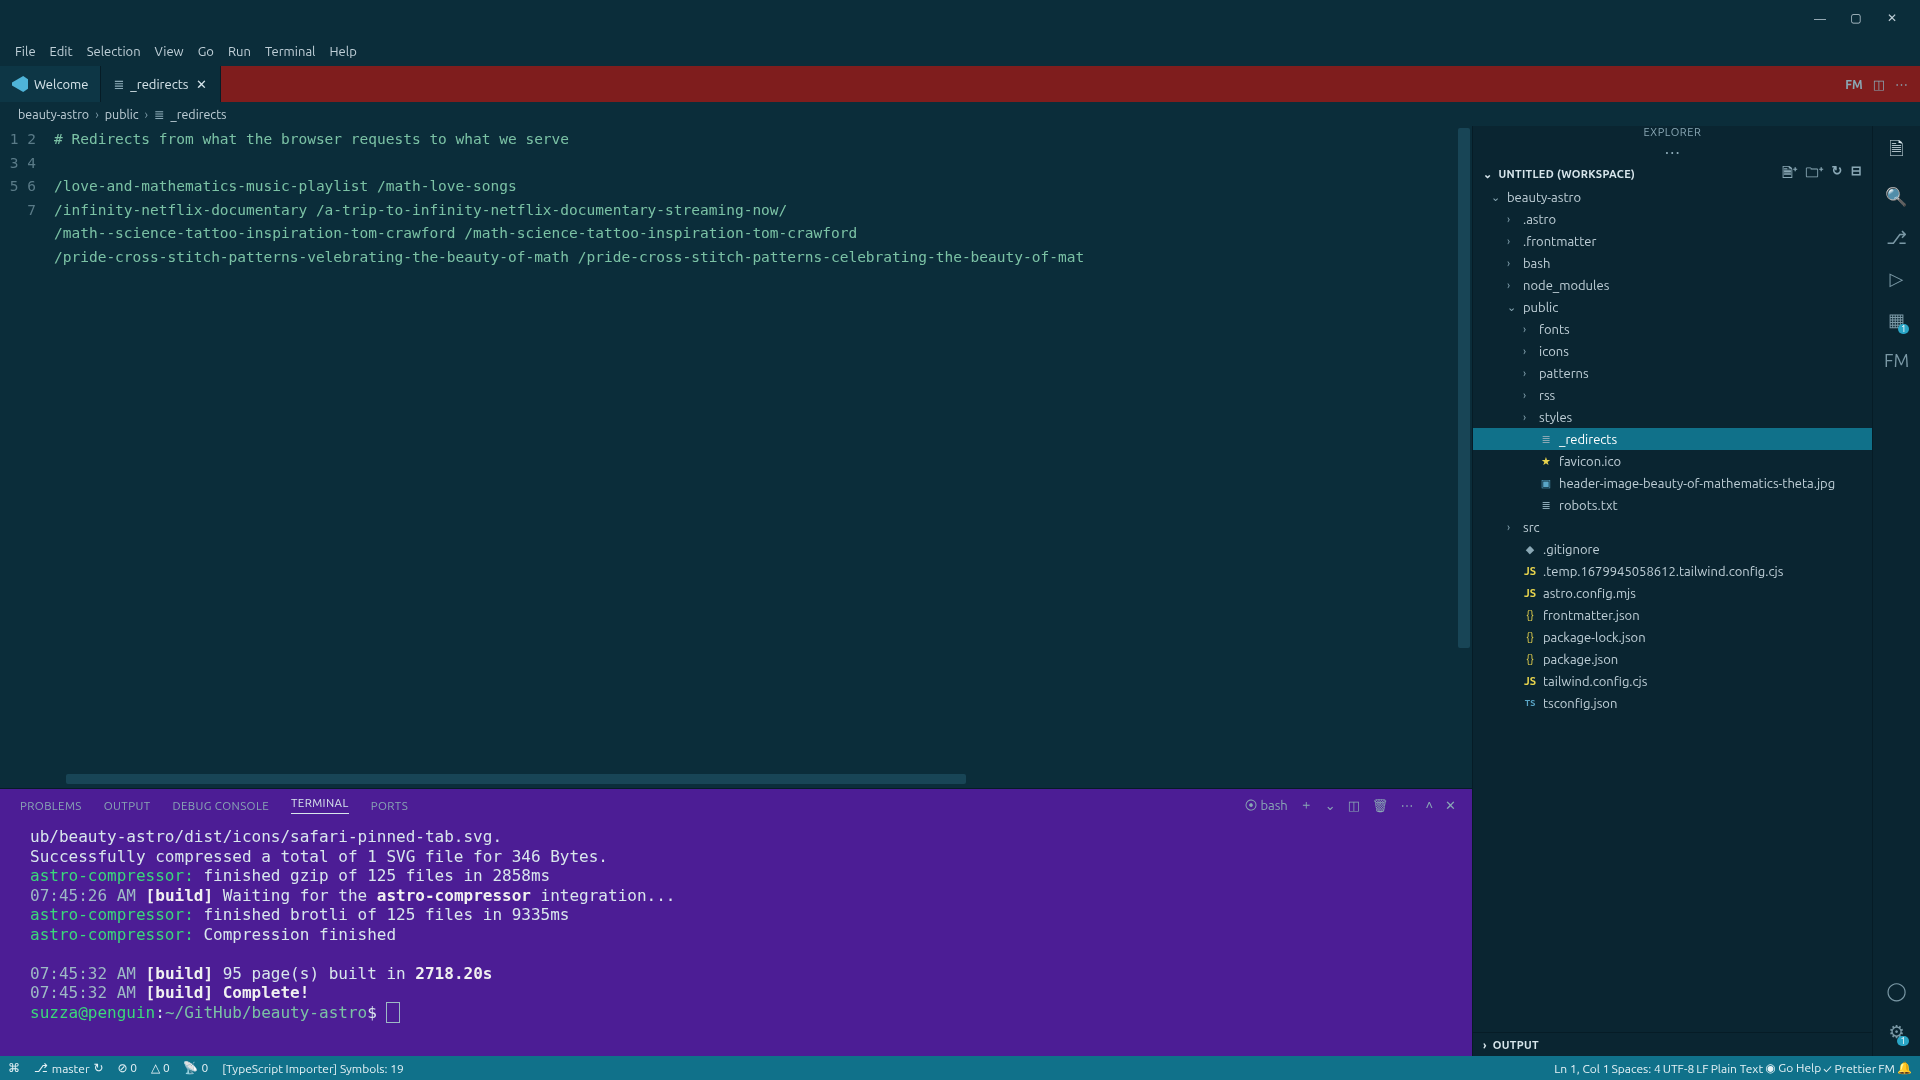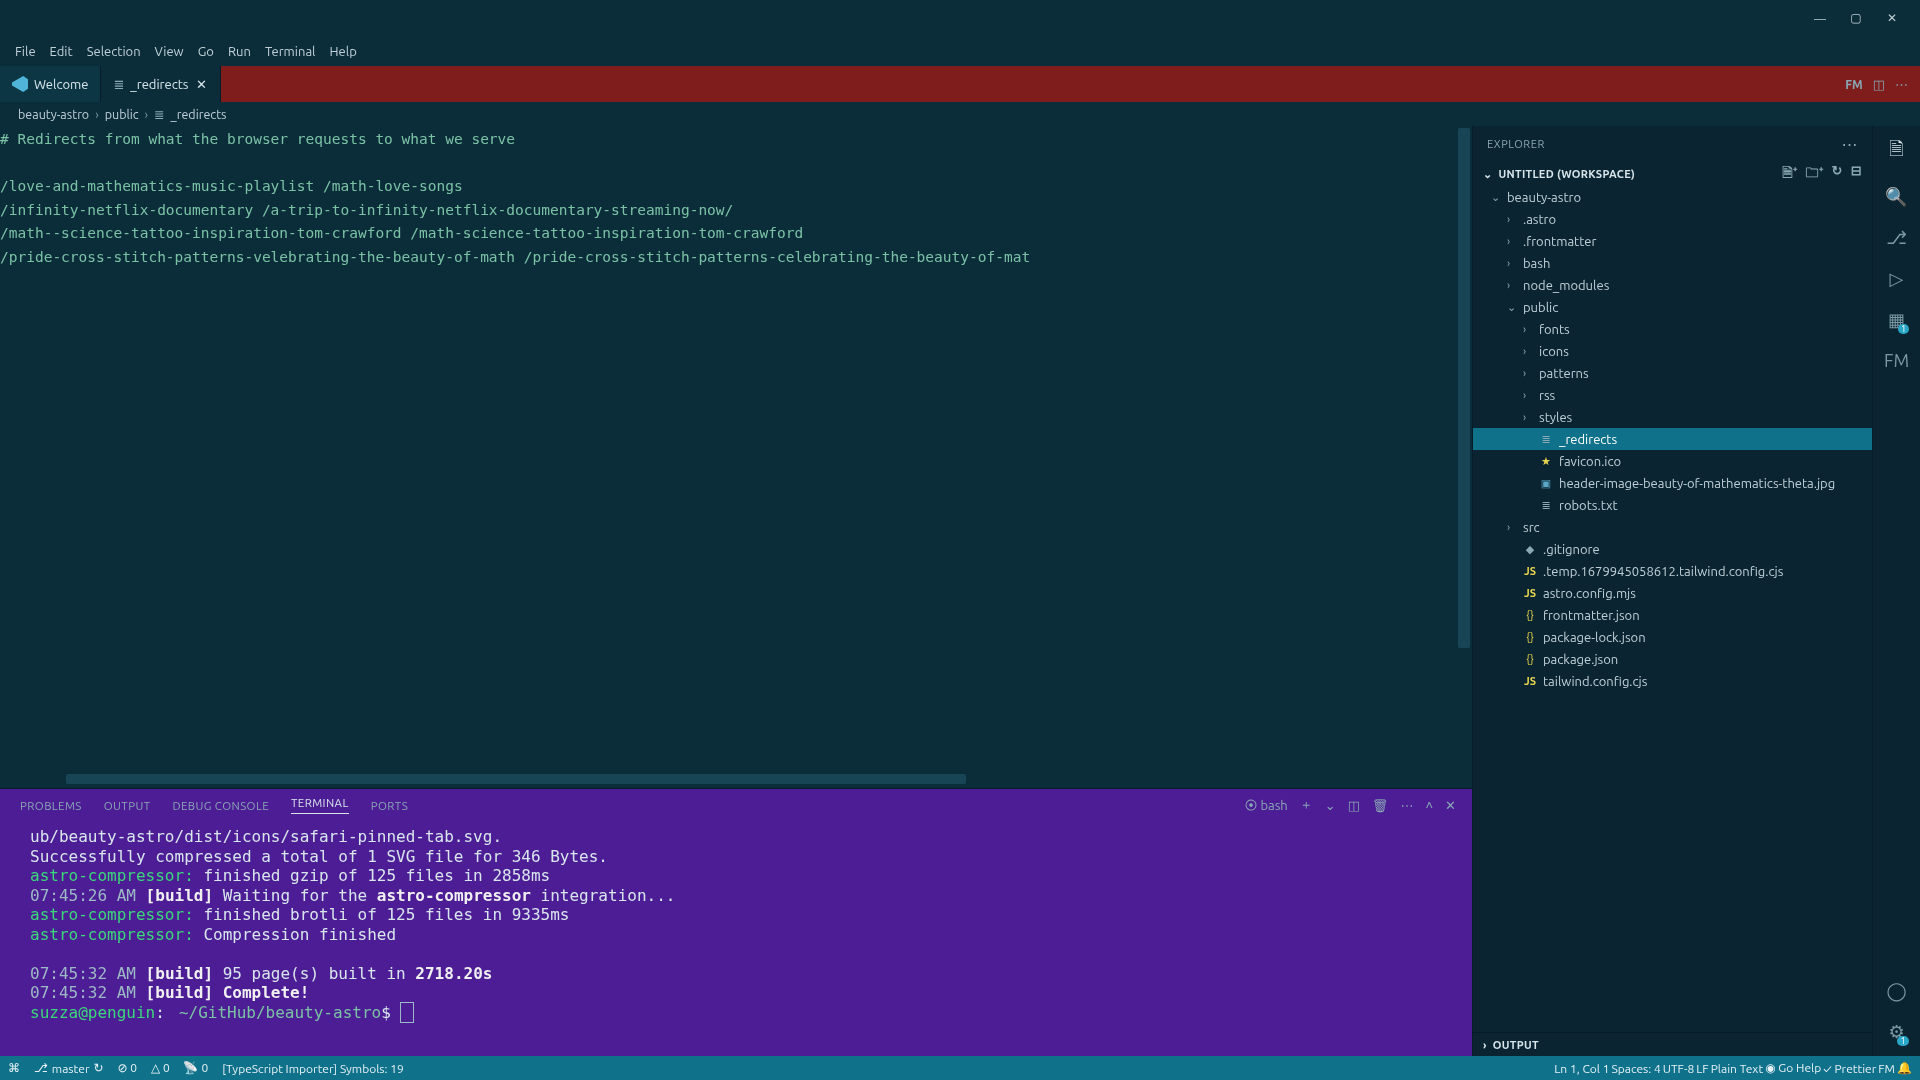--- a/index.html
+++ b/index.html
@@ -129,36 +129,37 @@
   flex:1;
   padding: 6px 30px;
   font-family: "Menlo","Consolas","DejaVu Sans Mono",monospace;
   font-size: 16px;
   line-height: 19.5px;
   color:#d8e6ec;
   white-space:pre;
   overflow:hidden;
 }
 .term .green { color:#3bd87a; }
-.term .lgreen { color:#7bc2a5;margin-left:14px; }
+.term .lgreen { color:#7bc2a5; }
 .term .time { color:#9db9c5; }
 .term .bold { font-weight:bold; color:#f0f0f0; }
 .term .dollar { color:#d8e6ec; }
 
 .sidebar {
   width: 400px;
   background:#0a2531;
   border-left:1px solid #061c26;
   display:flex;
   flex-direction:column;
 }
 .sidebar-head {
   height:36px; display:flex; align-items:center; padding:0 14px;
   font-size:11px; letter-spacing:0.6px; color:#8aa8b5;
   justify-content:space-between;
+  flex-direction:column;
 }
 .sidebar-head .dots { font-size:16px;}
 .section-head {
   height:24px; display:flex; align-items:center; padding-left:10px;
   font-size:11px; font-weight:bold; color:#d8e6ec; gap:6px; letter-spacing:0.3px;
 }
 .section-head .actions { margin-left:auto; display:flex; gap:8px; padding-right:10px; color:#8aa8b5; font-size:13px;}
 .tree {
   flex:1;
   font-size:13px;
@@ -257,20 +258,28 @@
   <span>public</span>
   <span class="sep">›</span>
   <span class="ico-file">≣</span>
   <span>_redirects</span>
 </div>
 
 <div class="main-row">
   <div class="editor-panel-wrap">
 
     <div class="editor-col">
+      <div class="gutter" id="gutter">1
+2
+3
+4
+5
+6
+7
+</div>
       <div class="code" id="code"># Redirects from what the browser requests to what we serve
 
 /love-and-mathematics-music-playlist /math-love-songs
 /infinity-netflix-documentary /a-trip-to-infinity-netflix-documentary-streaming-now/
 /math--science-tattoo-inspiration-tom-crawford /math-science-tattoo-inspiration-tom-crawford
 /pride-cross-stitch-patterns-velebrating-the-beauty-of-math /pride-cross-stitch-patterns-celebrating-the-beauty-of-mat
 
 </div>
       <div class="editor-scroll-v"></div>
       <div class="editor-scroll-h"></div>
@@ -418,20 +427,25 @@
         </div>
         <div class="tree-row" style="padding-left: 34px;">
           <span class="chev"></span>
           <span class="ico ico-json">{}</span>
           <span>package.json</span>
         </div>
         <div class="tree-row" style="padding-left: 34px;">
           <span class="chev"></span>
           <span class="ico ico-js">JS</span>
           <span>tailwind.config.cjs</span>
+        </div>
+        <div class="tree-row" style="padding-left: 34px;">
+          <span class="chev"></span>
+          <span class="ico" style="color:#5aa6c7;font-size:9px;font-weight:bold">TS</span>
+          <span>tsconfig.json</span>
         </div>
       </div>
     <div class="outline-head">
       <span>›</span>
       <span>OUTPUT</span>
     </div>
   </div>
 
   <div class="activitybar" id="activitybar">
       <div class="abicon active">🗎</div>

